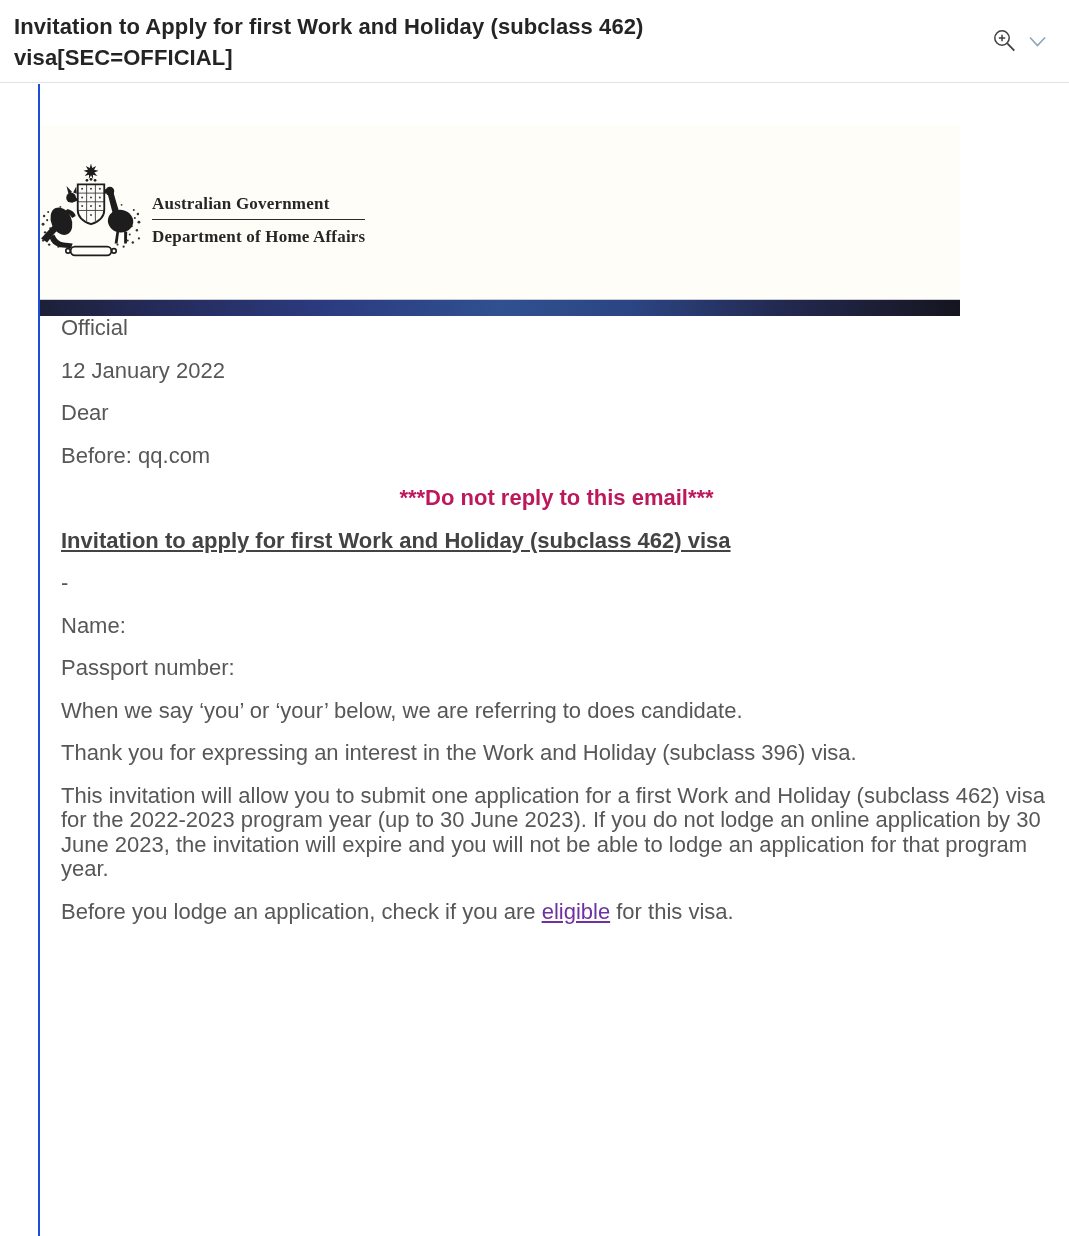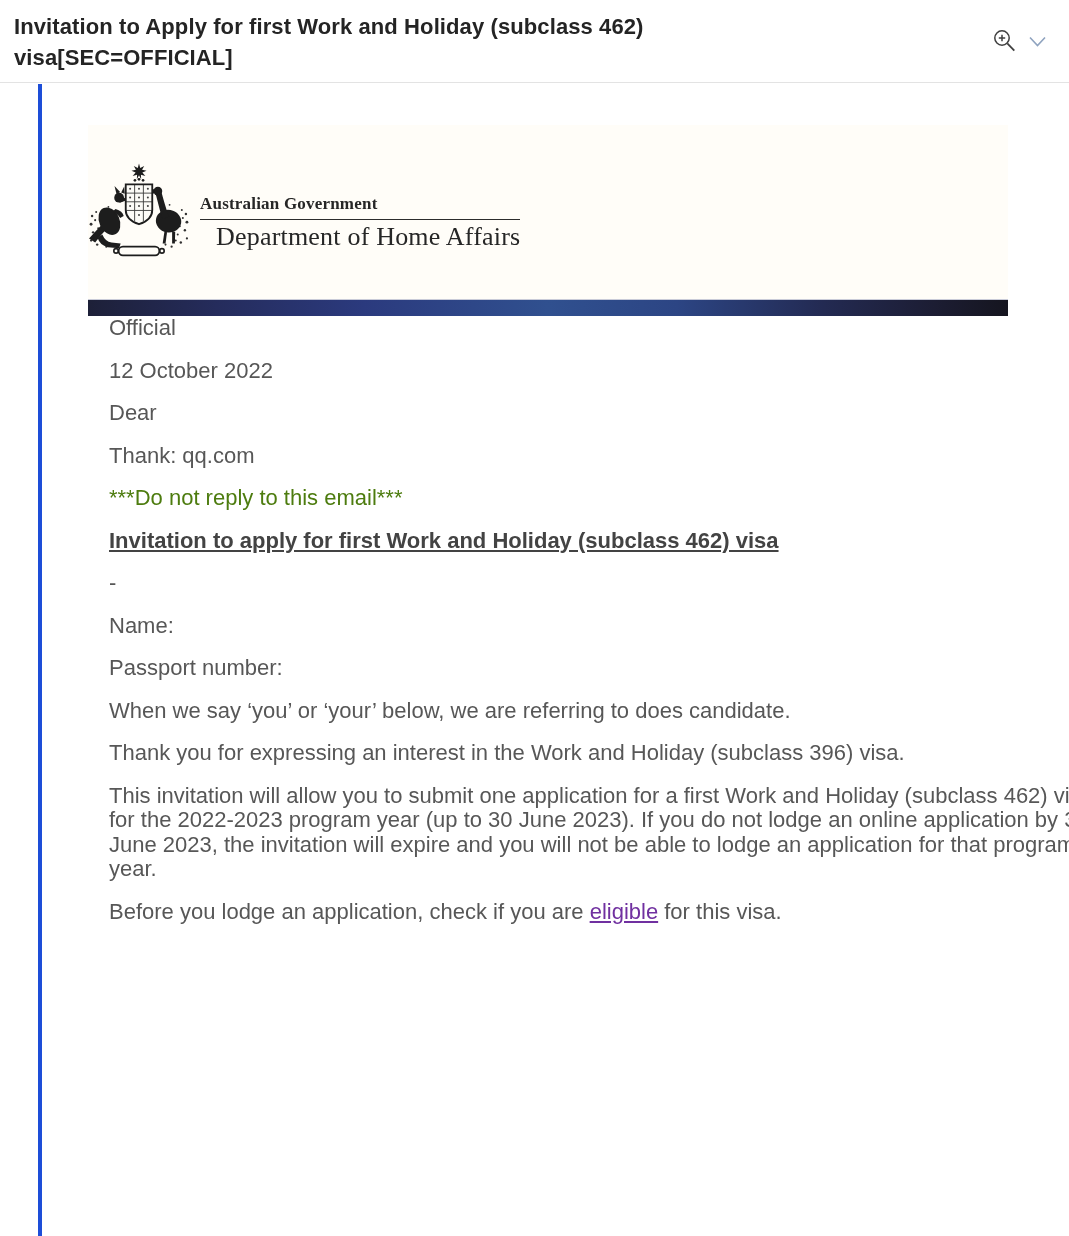--- a/index.html
+++ b/index.html
@@ -38,23 +38,22 @@
     background: none; border: none; padding: 0;
     cursor: pointer; display: flex; align-items: center;
   }
 
   
   .email-frame {
     position: absolute;
     left: 38px; top: 84px;
     width: 1031px;
     height: 1152px;
-    border-left: 4px solid #1d4ed8;
+    border-left: 2px solid #1d4ed8;
     background: #ffffff;
-    padding-left: 46px;
   }
 
   
   .letterhead {
     margin-top: 41px;
     width: 920px;
   }
   .letterhead-top {
     height: 174px;
     background: #fffdf8;
@@ -81,25 +80,24 @@
     line-height: 21px;
     letter-spacing: 0.2px;
   }
   .dept-divider {
     height: 0px;
     border-top: 1.5px solid #2c2c2c;
     margin: 5px 0 5px 0;
     width: 100%;
   }
   .dept-name {
-    font-size: 26px;
-    font-weight: normal;
+    font-size: 17px;
+    font-weight: bold;
     line-height: 23px;
     letter-spacing: 0.2px;
-    margin-left: 16px;
   }
   .accent-bar {
     width: 920px;
     height: 17px;
     border-top: 1px solid #c9cbd8;
     background: linear-gradient(90deg,
       #1d2038 0%, #252c5c 14%, #2b3a7e 30%,
       #30508f 50%, #2c4584 64%, #232a52 80%,
       #1c1d33 92%, #15151f 100%);
   }
@@ -111,23 +109,23 @@
     font-size: 22px;
     line-height: 24.5px;
     color: #575757;
   }
   .content p { margin: 0 0 18px 0; }
   .p-official  { margin-top: 29px; }
   .p-date      { margin-bottom: 61px; }
   .p-email     { margin-bottom: 60px; }
   .p-notice    {
     margin-bottom: 61px;
-    text-align: left;
-    font-weight: normal;
-    color: #4d7c0f;
+    text-align: center;
+    font-weight: bold;
+    color: #be185d;
   }
   .p-heading   {
     margin-bottom: 26px;
     font-weight: bold;
     text-decoration: underline;
     color: #434343;
   }
   .p-passport  { margin-bottom: 60px; }
   a.body-link {
     color: #7030a0;
@@ -254,23 +252,23 @@
         <div class="dept-divider"></div>
         <div class="dept-name">Department of Home Affairs</div>
       </div>
     </div>
 
     <div class="accent-bar"></div>
   </div>
 
   <div class="content">
     <p class="p-official">Official</p>
-    <p class="p-date">12 October 2022</p>
+    <p class="p-date">12 January 2022</p>
     <p>Dear</p>
-    <p class="p-email">Thank: qq.com</p>
+    <p class="p-email">Before: qq.com</p>
     <p class="p-notice">***Do not reply to this email***</p>
     <p class="p-heading">Invitation to apply for first Work and Holiday (subclass 462) visa</p>
     <p>-</p>
     <p>Name:</p>
     <p class="p-passport">Passport number:</p>
 
     <p>When we say ‘you’ or ‘your’ below, we are referring to does candidate.</p>
     <p>Thank you for expressing an interest in the Work and Holiday (subclass 396) visa.</p>
     <p>This invitation will allow you to submit one application for a first Work and Holiday (subclass 462) visa for the 2022-2023 program year (up to 30 June 2023). If you do not lodge an online application by 30 June 2023, the invitation will expire and you will not be able to lodge an application for that program year.</p>
 

